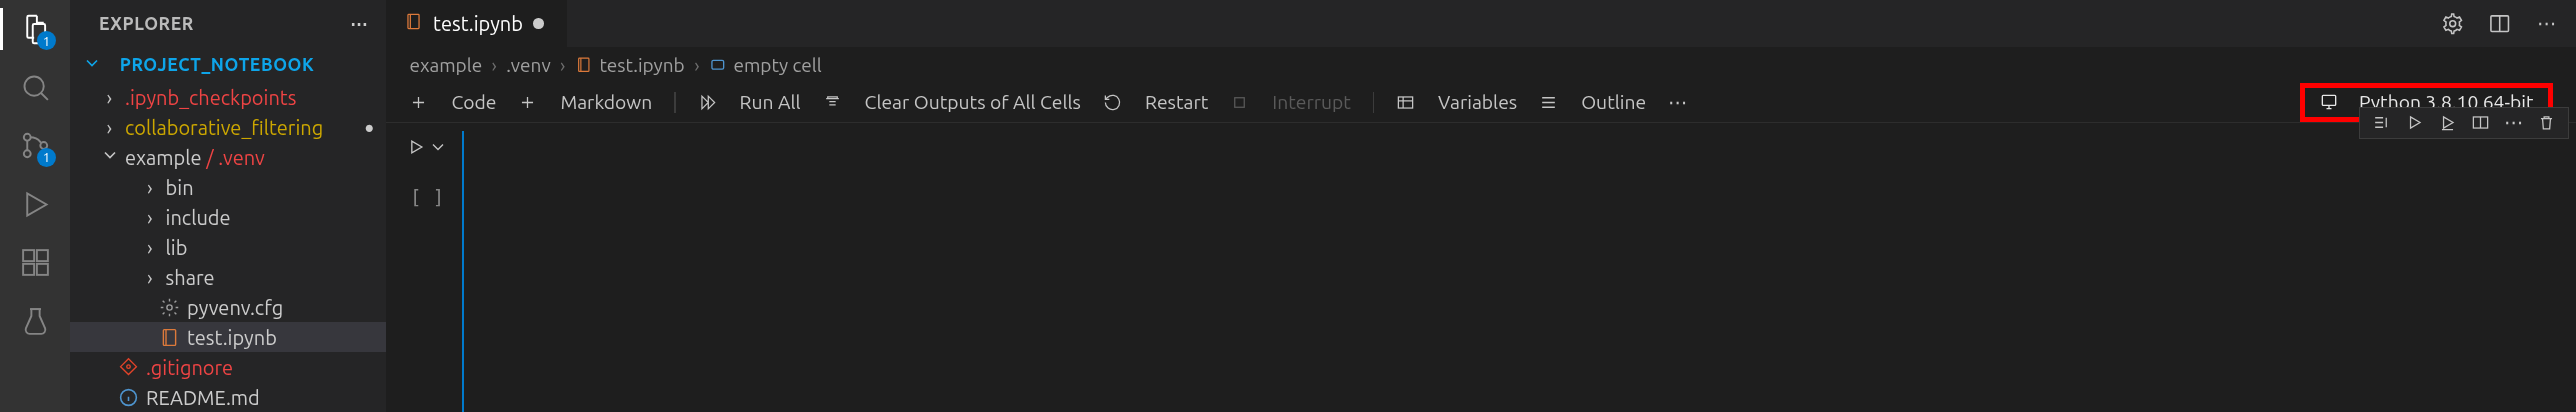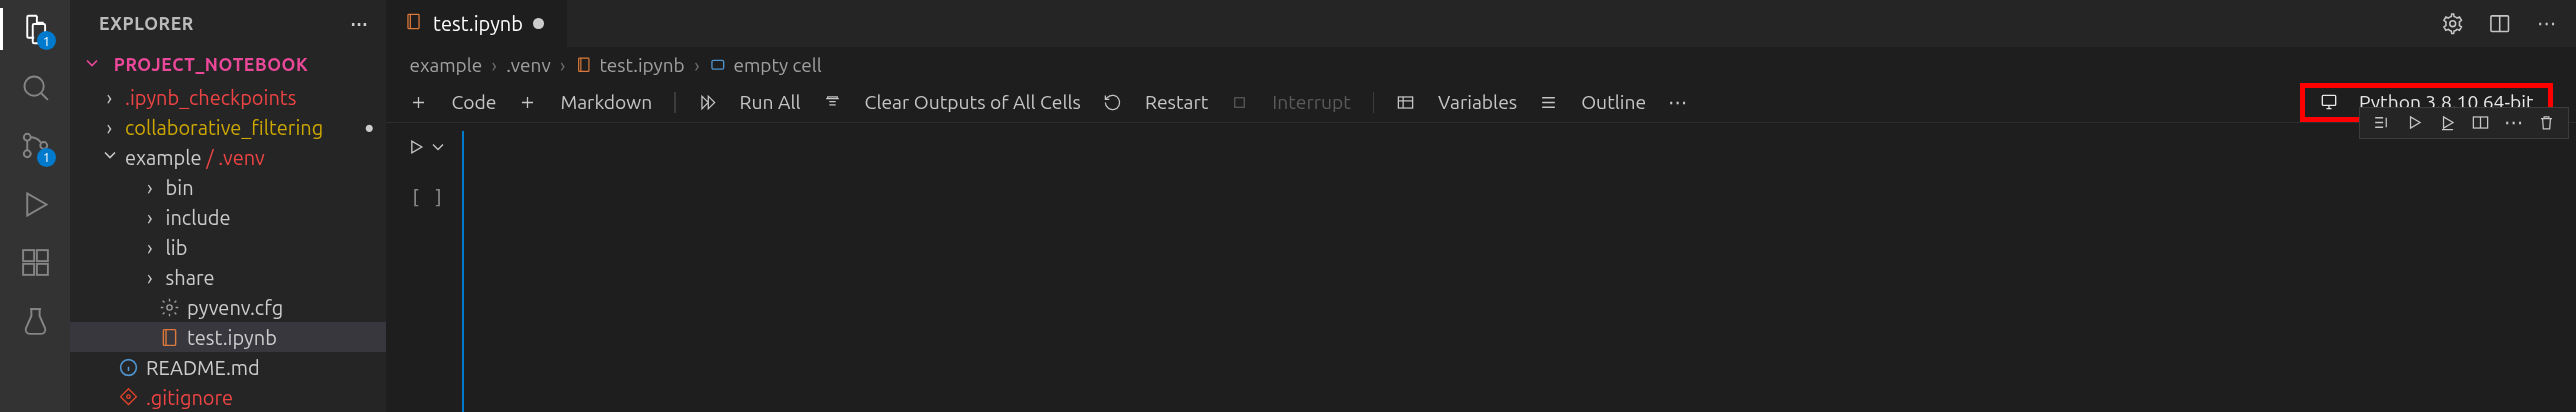--- a/index.html
+++ b/index.html
@@ -66,23 +66,23 @@
     font-weight: bold;
   }
   .sidebar-header .dots { color: #cccccc; cursor: pointer; }
   .section-header {
     height: 35px;
     display: flex; align-items: center;
     padding-left: 11.7px;
     font-size: 17.6px;
     font-weight: 700;
     letter-spacing: 0.6px;
-    color: #ec4899;
+    color: #0ea5e9;
     cursor: pointer;
-    gap: 12px;
+    gap: 18px;
   }
   .tree { font-size: 20px; }
   .tree-row {
     height: 30px;
     display: flex; align-items: center;
     padding-right: 11.7px;
     cursor: pointer;
     color: #cccccc;
     gap: 7px;
   }
@@ -319,39 +319,39 @@
     <div class="tree-row sel" data-name="tree-file-test-ipynb">
       <span class="indent" style="width:82px"></span>
       <span class="fi" data-name="notebook-file-icon">
           <svg viewBox="0 0 24 24" fill="none" stroke="#dd7a3b" stroke-width="1.6">
             <rect x="5" y="3" width="14" height="18" rx="1"></rect>
             <path d="M8 3v18"></path>
           </svg>
         </span>
       <span class="name">test.ipynb</span>
     </div>
+    <div class="tree-row" data-name="tree-file-gitignore">
+      <span class="indent" style="width:41px"></span>
+      <span class="fi" data-name="gitignore-file-icon">
+          <svg viewBox="0 0 24 24" fill="none" stroke="#e24329" stroke-width="1.6">
+            <path d="m12 2 9 9-9 9-9-9 9-9z"></path>
+            <circle cx="12" cy="11" r="2"></circle>
+          </svg>
+        </span>
+      <span class="name muted">.gitignore</span>
+    </div>
     <div class="tree-row" data-name="tree-file-readme">
       <span class="indent" style="width:41px"></span>
       <span class="fi" data-name="info-file-icon">
           <svg viewBox="0 0 24 24" fill="none" stroke="#4e94ce" stroke-width="1.8">
             <circle cx="12" cy="12" r="9"></circle>
             <path d="M12 8h.01M12 11v5"></path>
           </svg>
         </span>
       <span class="name">README.md</span>
-    </div>
-    <div class="tree-row" data-name="tree-file-gitignore">
-      <span class="indent" style="width:41px"></span>
-      <span class="fi" data-name="gitignore-file-icon">
-          <svg viewBox="0 0 24 24" fill="none" stroke="#e24329" stroke-width="1.6">
-            <path d="m12 2 9 9-9 9-9-9 9-9z"></path>
-            <circle cx="12" cy="11" r="2"></circle>
-          </svg>
-        </span>
-      <span class="name muted">.gitignore</span>
     </div>
   </div>
 </div>
 
 <div class="editor" data-name="editor-area">
   <div class="tabs" data-name="tab-bar">
     <div class="tab" data-name="tab-test-ipynb">
       <span class="fi" data-name="notebook-file-icon"><svg viewBox="0 0 24 24" width="19" height="19" fill="none" stroke="#dd7a3b" stroke-width="1.6">
             <rect x="5" y="3" width="14" height="18" rx="1"></rect>
             <path d="M8 3v18"></path>

